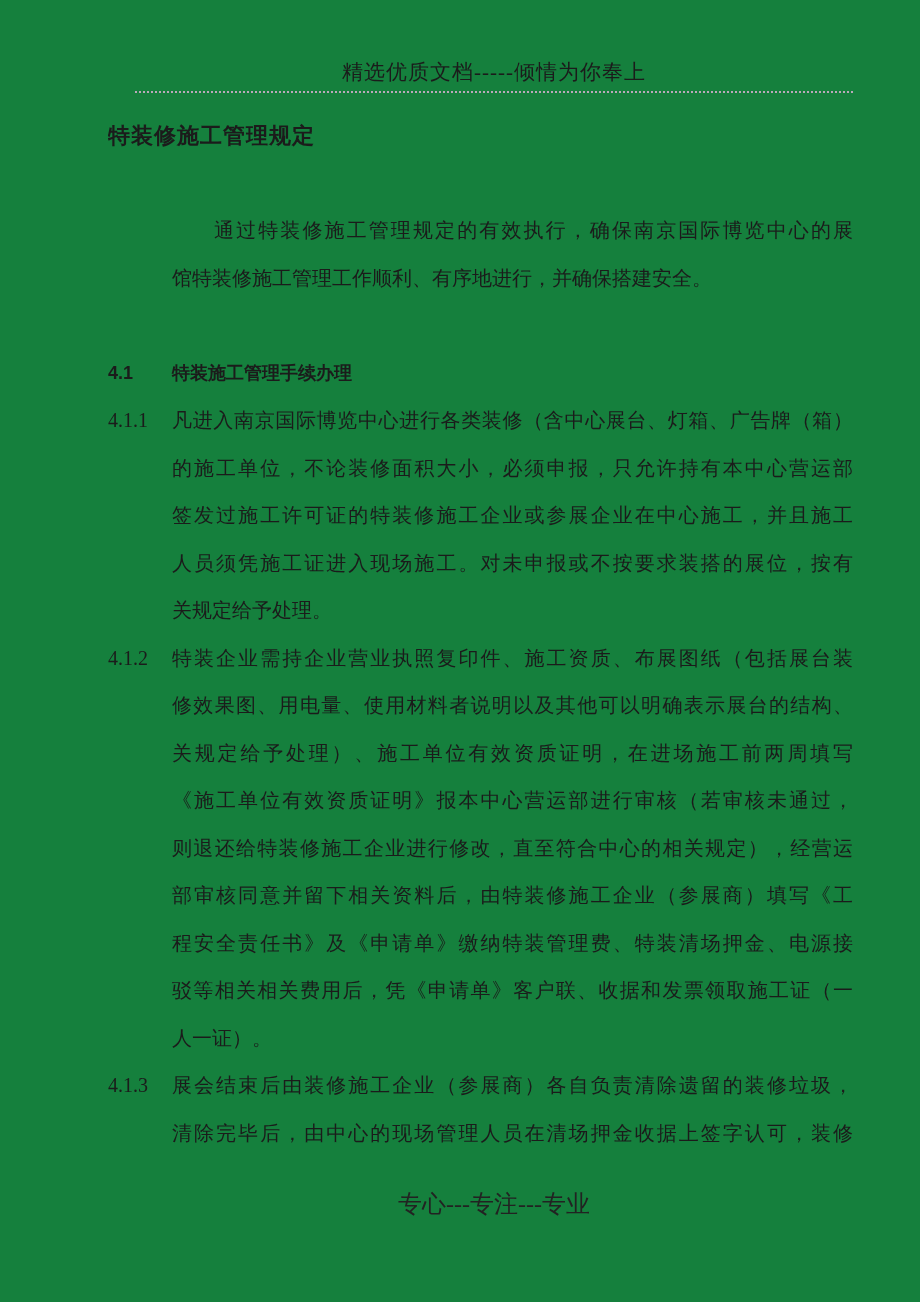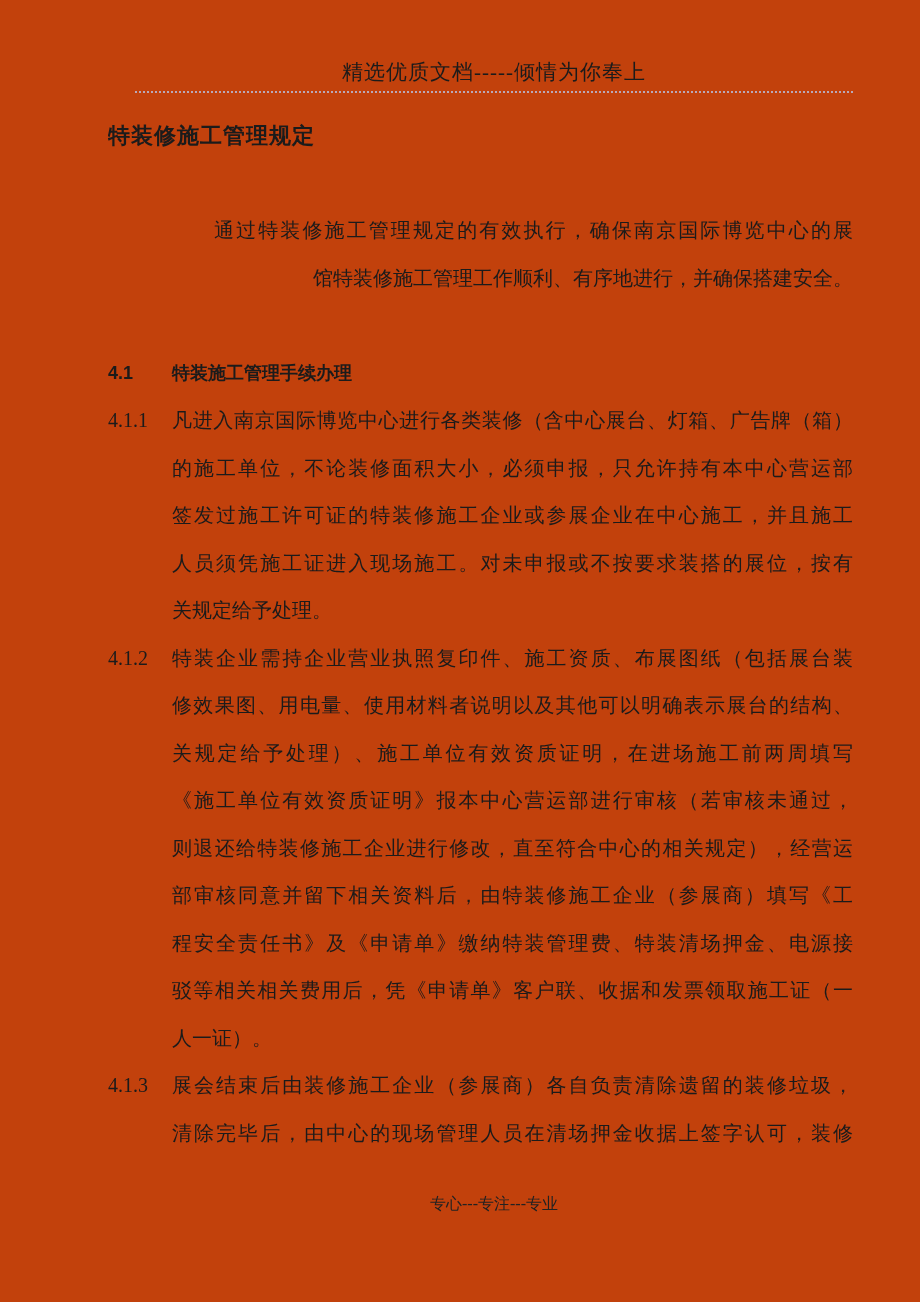--- a/index.html
+++ b/index.html
@@ -47,21 +47,21 @@
     white-space: normal;
   }
   .blank-line { height: 47.5px; }
   .title-line {
     text-align: left;
     font-weight: bold;
     font-size: 22px;
     font-family: "Liberation Sans", sans-serif;
     letter-spacing: 1px;
   }
-  .body-line { padding-left: 64px; text-align: right; }
+  .body-line { padding-left: 64px; }
   .indent { text-indent: 42px; }
   .just {
     text-align: justify;
     text-align-last: justify;
   }
   .section-line {
     position: relative;
     padding-left: 64px;
     font-weight: bold;
     font-size: 18px;
@@ -84,28 +84,28 @@
   }
   
   .doc-footer {
     position: absolute;
     left: 135px;
     top: 1186px;
     width: 718px;
     height: 36px;
     line-height: 36px;
     text-align: center;
-    font-size: 16px;
+    font-size: 24px;
     color: #222222;
   }
 </style>
 </head>
 <body>
 
-<div class="page" style="color: rgb(27, 27, 27); background: #c2410c;">
+<div class="page" style="color: rgb(27, 27, 27); background: #15803d;">
 
   <div class="doc-header">精选优质文档-----倾情为你奉上</div>
 
   <div class="header-rule" style="border-top-color: rgb(185, 169, 185);"></div>
 
   <div class="body-col">
 
     <div class="line title-line">特装修施工管理规定</div>
 
     <div class="blank-line"></div>

